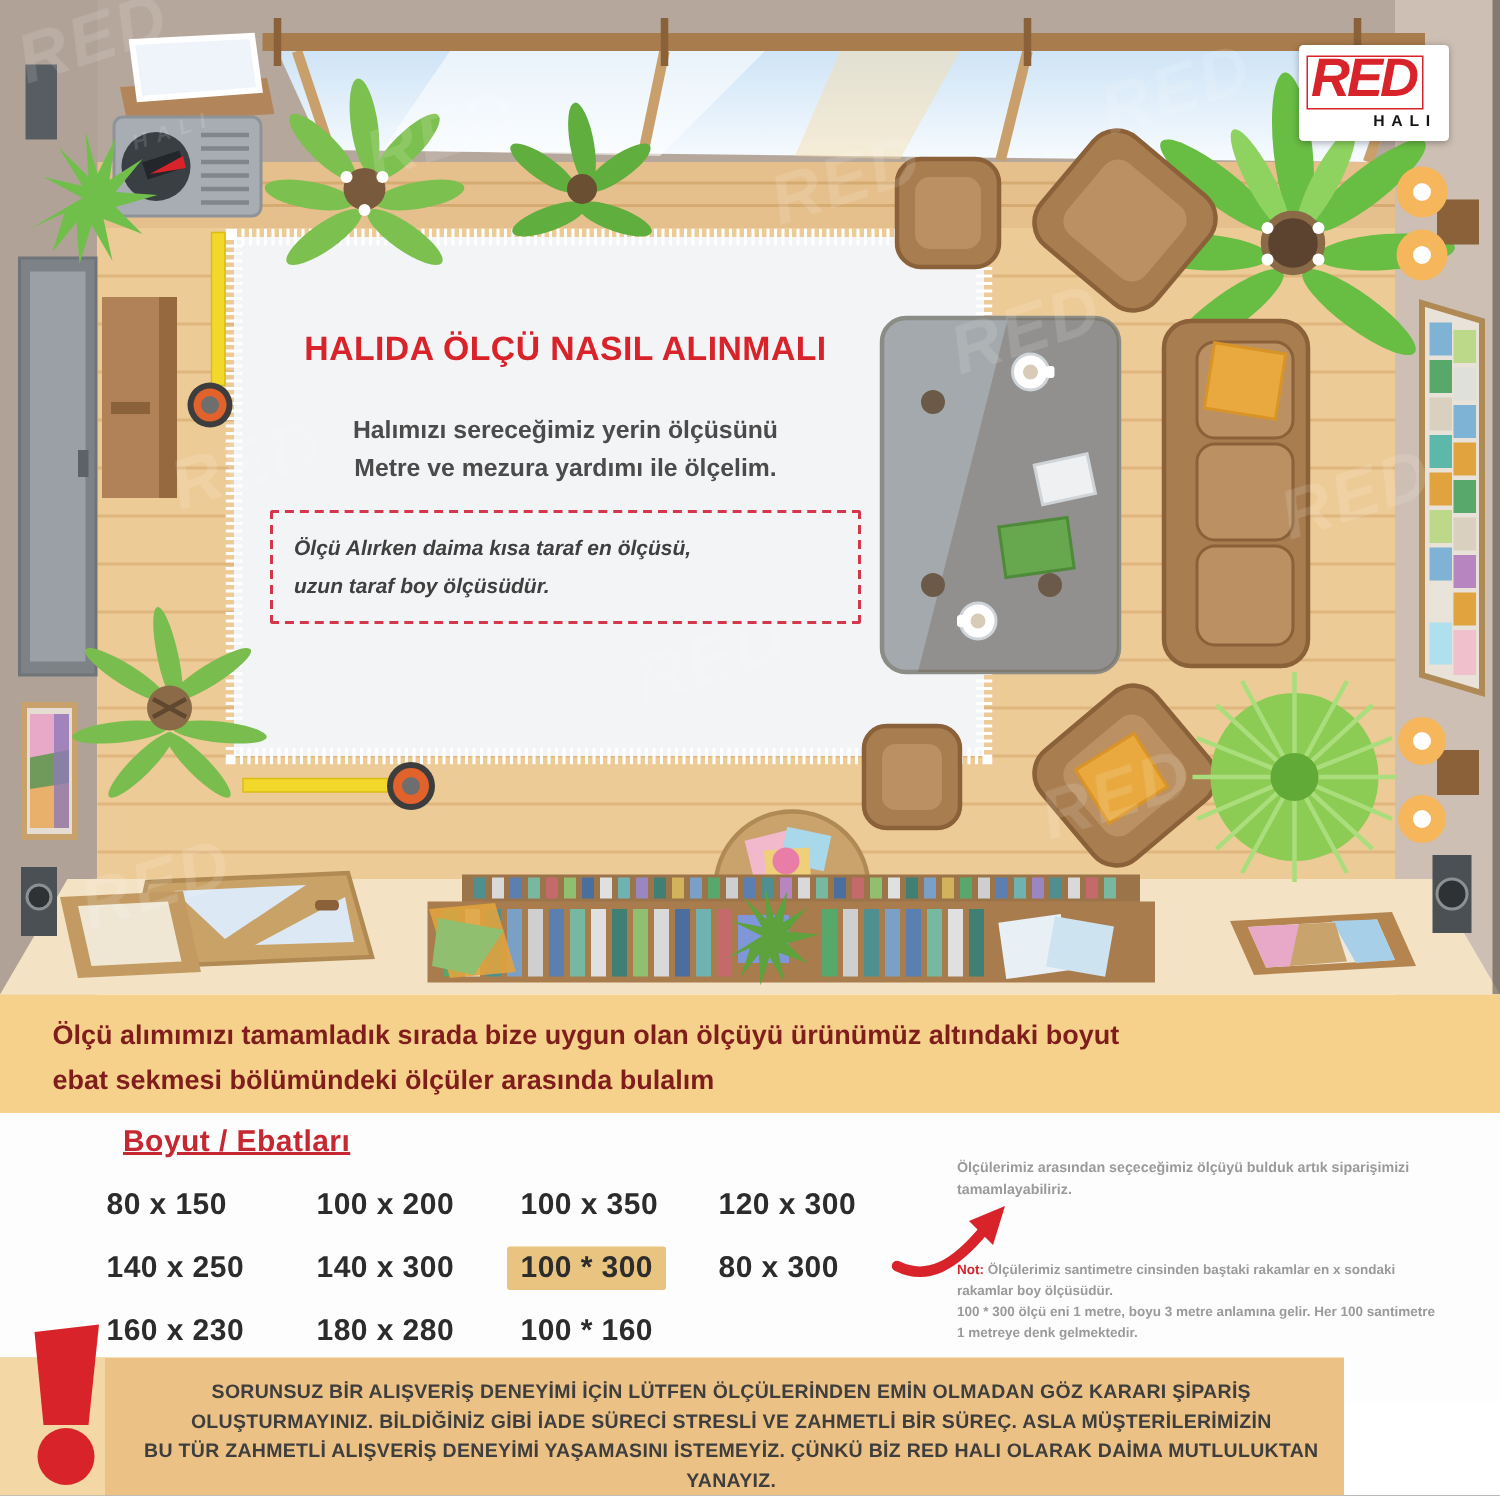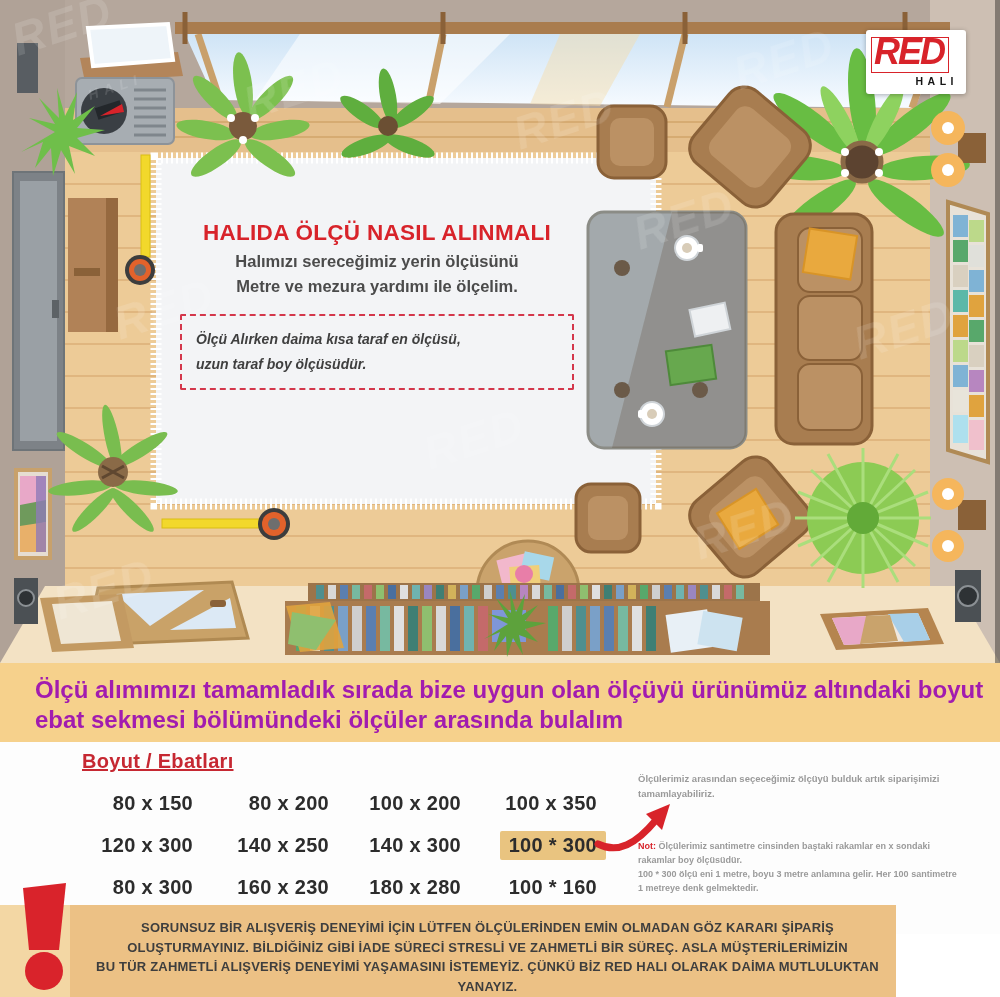--- a/index.html
+++ b/index.html
@@ -10,21 +10,21 @@
   }
   .stage svg{display:block;}
   svg text{font-family:"Liberation Sans", sans-serif;}
 
   
   .room-wrap{position:absolute;left:0;top:0;width:1000px;height:663px;}
 
   
   .carpet-text{position:absolute;left:168px;top:220px;width:418px;text-align:center;}
   .carpet-title{font-size:22.5px;font-weight:800;color:#d8232a;letter-spacing:.3px;}
-  .carpet-body{margin-top:3px;font-size:16.5px;font-weight:700;color:#4b4b4b;line-height:1.5;}
+  .carpet-body{margin-top:29px;font-size:16.5px;font-weight:700;color:#4b4b4b;line-height:1.5;}
   .carpet-note{
     margin:15px 12px 0 12px;border:2.5px dashed #d4374b;border-radius:2px;
     padding:11px 14px;text-align:left;font-style:italic;font-weight:700;
     font-size:14px;color:#3f3f3f;line-height:1.8;
   }
 
   
   .logo{
     position:absolute;left:866px;top:30px;width:100px;height:64px;background:#fff;
     border-radius:3px;box-shadow:0 1px 5px rgba(0,0,0,.3);
@@ -35,36 +35,36 @@
     color:#d8232a;letter-spacing:-2px;line-height:1.1;
   }
   .logo-hali{
     position:absolute;right:8px;bottom:7px;font-size:10.5px;font-weight:800;
     letter-spacing:4.5px;color:#151515;
   }
 
   
   .intro-band{
     position:absolute;left:0;top:663px;width:1000px;height:79px;background:#f6d18c;
-    color:#a21caf;font-weight:800;font-size:24px;line-height:30px;
+    color:#7f1d1d;font-weight:800;font-size:18px;line-height:30px;
   }
   .intro-band .lines{position:absolute;left:35px;top:12px;}
 
   
   .sheet{position:absolute;left:0;top:742px;width:1000px;height:192px;background:#fdfdfd;}
   .sizes-heading{
     position:absolute;left:82px;top:8px;font-size:20px;font-weight:800;color:#c62832;
     text-decoration:underline;letter-spacing:.3px;
   }
   .size-grid{
     position:absolute;left:62px;top:40px;display:grid;
     grid-template-columns:140px 136px 132px 136px;grid-auto-rows:42px;
   }
   .size-grid .cell{
-    display:flex;align-items:center;justify-content:flex-end;
+    display:flex;align-items:center;justify-content:flex-start;
     font-size:20px;font-weight:800;color:#2c2c2c;letter-spacing:.3px;
   }
   .size-grid .cell span{padding:3px 9px;border-radius:2px;}
   .size-grid .cell.hl span{background:#e9c480;}
 
   .notes{position:absolute;left:638px;top:30px;width:330px;color:#9a9a9a;}
   .notes .p1{font-size:9.5px;font-weight:700;line-height:1.55;}
   .notes .note-block{position:absolute;left:0;top:68px;font-size:9px;font-weight:700;line-height:1.55;}
   .notes .red{color:#d8232a;font-weight:800;}
 
@@ -523,23 +523,20 @@
   </div>
 
   <div class="sheet">
     <div class="sizes-heading">Boyut / Ebatları</div>
 
     <div class="size-grid">
       <div class="cell">
           <span>80 x 150</span>
         </div>
       <div class="cell">
-          <span>80 x 200</span>
-        </div>
-      <div class="cell">
           <span>100 x 200</span>
         </div>
       <div class="cell">
           <span>100 x 350</span>
         </div>
       <div class="cell">
           <span>120 x 300</span>
         </div>
       <div class="cell">
           <span>140 x 250</span>

